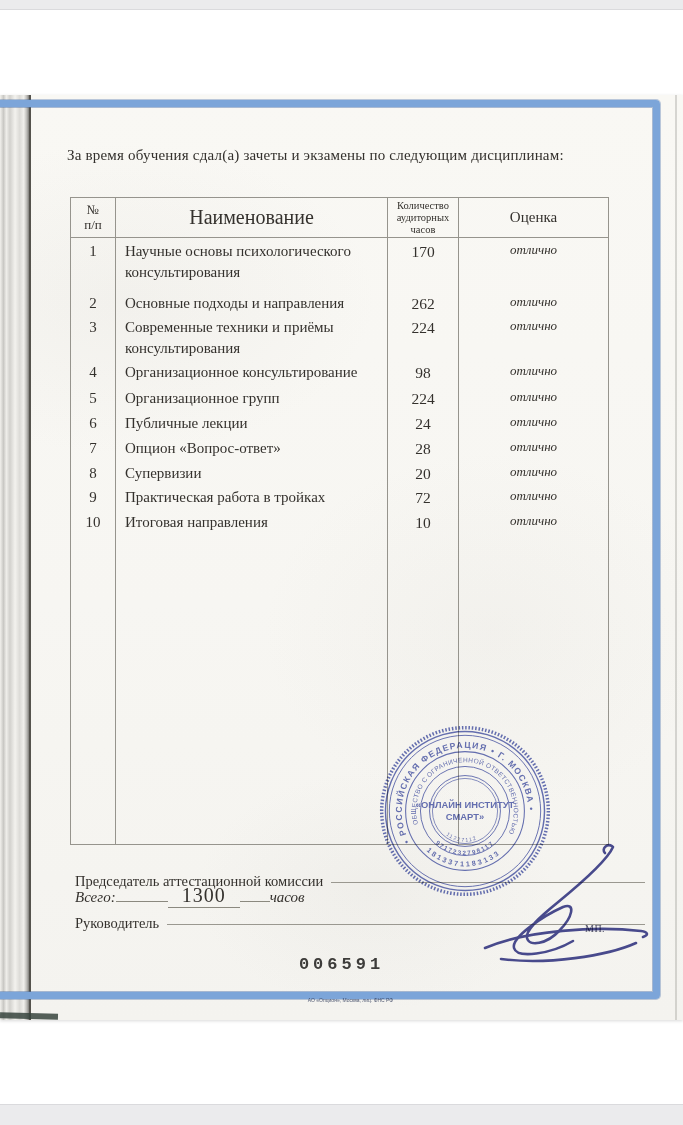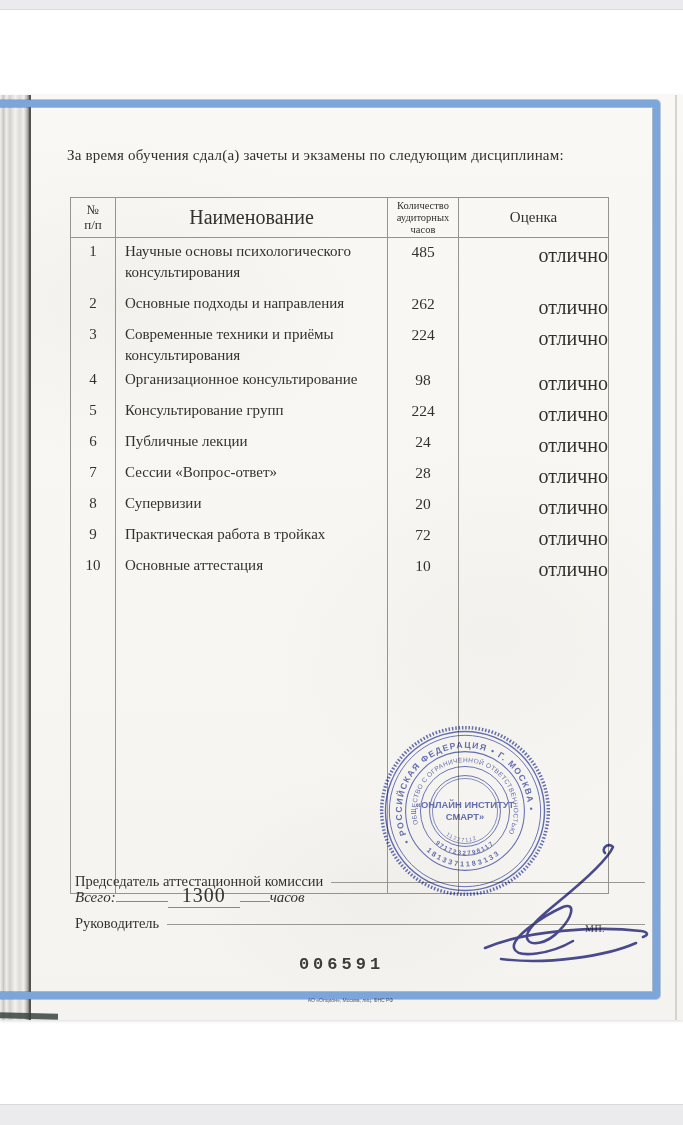--- a/index.html
+++ b/index.html
@@ -45,21 +45,21 @@
   table.grades th + th, table.grades td + td { border-left:1px solid #96948d; }
   thead .h-num { font-size:13px; line-height:1.1; }
   thead .h-name { font-size:20px; }
   thead .h-hours { font-size:10.5px; line-height:1.12; }
   thead .h-grade { font-size:15px; }
   table.grades thead tr { height:36px; }
   tbody td { vertical-align:top; padding-top:3px; font-size:15px; line-height:1.4; }
   tbody td.n { text-align:center; }
   tbody td.name { padding-left:9px; padding-right:6px; }
   tbody td.h { text-align:center; font-size:15.5px; }
-  tbody td.g { text-align:right; font-size:20px; }
+  tbody td.g { text-align:center; font-size:13px;font-style:italic; }
   tbody tr { height:22px; }
   tbody tr:nth-child(1){ height:52px; } tbody tr:nth-child(2){ height:23px; }
   tbody tr:nth-child(3){ height:44px; } tbody tr:nth-child(4){ height:26px; }
   tbody tr:nth-child(5){ height:23px; } tbody tr:nth-child(9){ height:23px; }
   tbody tr.filler { height:311px; }
 
   .total-line { position:absolute; left:75px; top:742px; display:flex; align-items:baseline; color:#34312d; }
   .total-label { font-style:italic; font-size:15px;margin-top:28px; }
   .ul { border-bottom:1.2px solid #8b897f; display:inline-block;margin-top:47px; }
   .fill1 { width:52px; } .fill2 { width:30px; }
@@ -107,21 +107,21 @@
         </th>
         <th class="h-name">Наименование</th>
         <th class="h-hours">Количество аудиторных часов</th>
         <th class="h-grade">Оценка</th>
       </tr>
     </thead>
     <tbody>
       <tr>
           <td class="n">1</td>
           <td class="name">Научные основы психологического консультирования</td>
-          <td class="h">485</td>
+          <td class="h">170</td>
           <td class="g">отлично</td>
         </tr>
       <tr>
           <td class="n">2</td>
           <td class="name">Основные подходы и направления</td>
           <td class="h">262</td>
           <td class="g">отлично</td>
         </tr>
       <tr>
           <td class="n">3</td>
@@ -130,51 +130,51 @@
           <td class="g">отлично</td>
         </tr>
       <tr>
           <td class="n">4</td>
           <td class="name">Организационное консультирование</td>
           <td class="h">98</td>
           <td class="g">отлично</td>
         </tr>
       <tr>
           <td class="n">5</td>
-          <td class="name">Консультирование групп</td>
+          <td class="name">Организационное групп</td>
           <td class="h">224</td>
           <td class="g">отлично</td>
         </tr>
       <tr>
           <td class="n">6</td>
           <td class="name">Публичные лекции</td>
           <td class="h">24</td>
           <td class="g">отлично</td>
         </tr>
       <tr>
           <td class="n">7</td>
-          <td class="name">Сессии «Вопрос-ответ»</td>
+          <td class="name">Опцион «Вопрос-ответ»</td>
           <td class="h">28</td>
           <td class="g">отлично</td>
         </tr>
       <tr>
           <td class="n">8</td>
           <td class="name">Супервизии</td>
           <td class="h">20</td>
           <td class="g">отлично</td>
         </tr>
       <tr>
           <td class="n">9</td>
           <td class="name">Практическая работа в тройках</td>
           <td class="h">72</td>
           <td class="g">отлично</td>
         </tr>
       <tr>
           <td class="n">10</td>
-          <td class="name">Основные аттестация</td>
+          <td class="name">Итоговая направления</td>
           <td class="h">10</td>
           <td class="g">отлично</td>
         </tr>
       <tr class="filler">
           <td></td>
           <td></td>
           <td></td>
           <td></td>
         </tr>
     </tbody>

